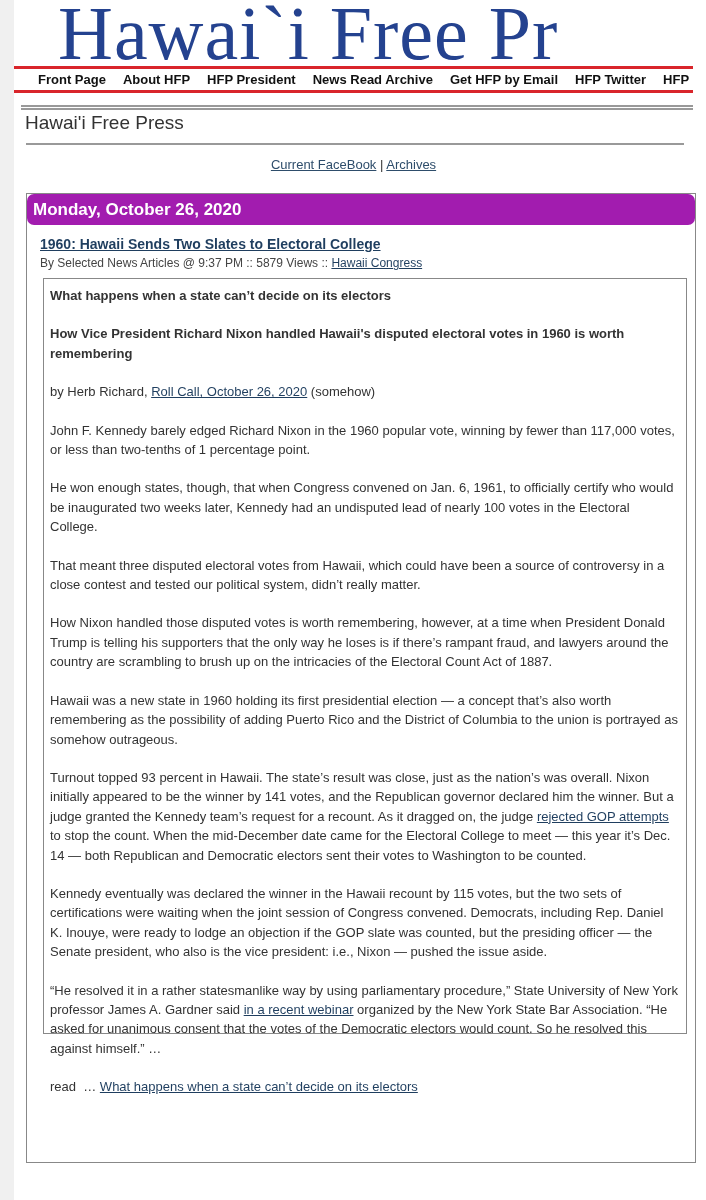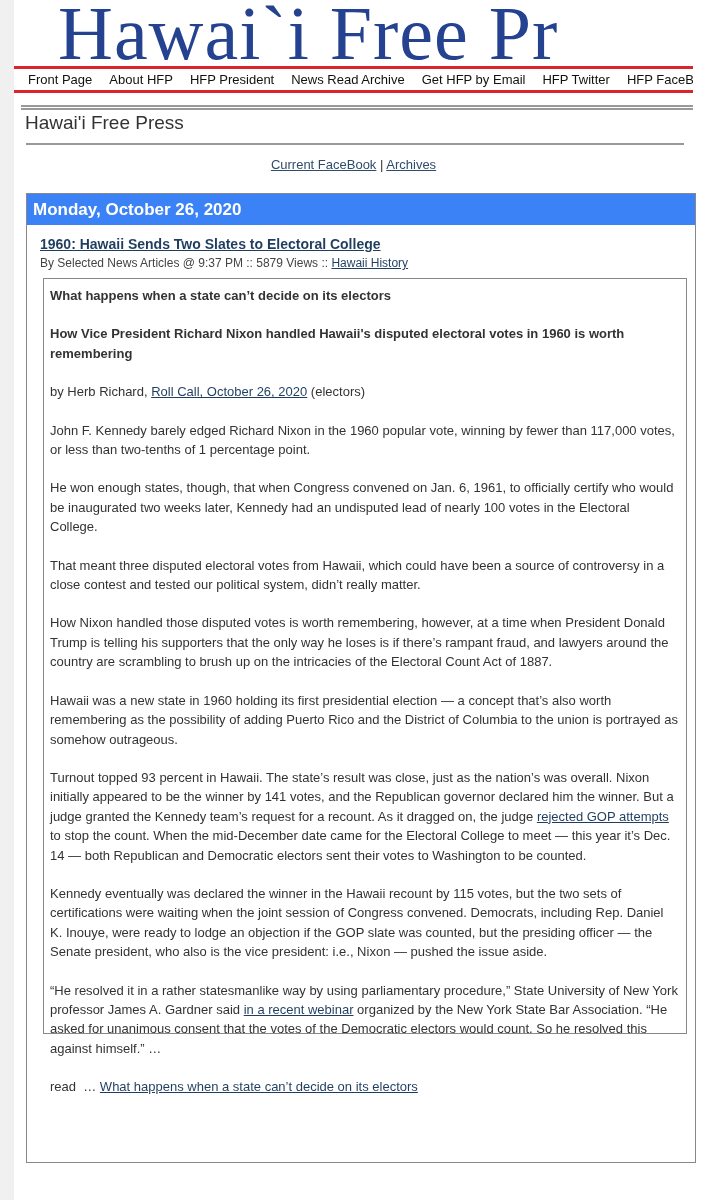--- a/index.html
+++ b/index.html
@@ -17,42 +17,42 @@
   .page { position: absolute; left: 14px; top: 0; right: 13px; }
   .masthead {
     height: 66px; overflow: hidden; white-space: nowrap;
     font-family: "Liberation Serif", serif;
     font-size: 76px; line-height: 66px; color: #24428f;
     padding-left: 44px; letter-spacing: 1px;
   }
   .red-rule { height: 3px; background: #d9252b; }
   .topnav {
     display: flex; white-space: nowrap; overflow: hidden;
-    height: 20px; line-height: 20px; padding: 1px 0 0 14px;
-    font-size: 13px; font-weight: normal; color: #111;
+    height: 20px; line-height: 20px; padding: 1px 0 0 24px;
+    font-size: 13px; font-weight: bold; color: #111;
   }
   .topnav a { color: #111; text-decoration: none; margin-right: 17px; }
   .red-rule2 { height: 3px; background: #d9252b; margin-top: 0; }
   .grey-double {
     margin: 12px 0 0 7px; height: 2px; border-top: 2px solid #999; border-bottom: 2px solid #999;
     background: #fff; height: 1px;
   }
   .site-title {
     margin: 2px 0 0 11px; font-size: 19px; color: #333; font-weight: normal;
   }
   .grey-rule { margin: 9px 9px 0 12px; height: 2px; background: #999; }
   .crumbs { text-align: center; margin-top: 12px; font-size: 13px; color: #333; }
   .crumbs a { color: #2e4d6b; text-decoration: underline; }
   .day-box {
     position: absolute; left: 12px; top: 193px; width: 670px; height: 970px;
     border: 1px solid #888; box-sizing: border-box;
   }
   .day-header {
-    background: #3b82f6; color: #fff; font-weight: bold; font-size: 17px;
-    height: 31px; line-height: 31px; padding-left: 6px;
+    background: #a21caf; color: #fff; font-weight: bold; font-size: 17px;
+    height: 31px; line-height: 31px; padding-left: 6px; border-radius: 7px;
   }
   .article { padding: 10px 0 0 13px; }
   .article-title {
     font-size: 14px; font-weight: bold; color: #1f3e5f; text-decoration: underline;
   }
   .byline { font-size: 12px; color: #444; margin-top: 3px; }
   .byline a { color: #1f3e5f; text-decoration: underline; }
   .excerpt-box {
     position: absolute; left: 16px; top: 84px; width: 644px; height: 756px;
     border: 1px solid #888; box-sizing: border-box; padding: 7px 8px 0 6px;
@@ -88,28 +88,28 @@
 
   <div class="crumbs">
     <a href="#">Current FaceBook</a><span> | </span><a href="#">Archives</a>
   </div>
 
   <div class="day-box">
     <div class="day-header">Monday, October 26, 2020</div>
     <div class="article">
       <a href="#" class="article-title">1960: Hawaii Sends Two Slates to Electoral College</a>
       <div class="byline">
-        <span>By Selected News Articles @ 9:37 PM :: 5879 Views :: </span><a href="#">Hawaii History</a>
+        <span>By Selected News Articles @ 9:37 PM :: 5879 Views :: </span><a href="#">Hawaii Congress</a>
       </div>
     </div>
 
     <div class="excerpt-box">
       <p class="bold">What happens when a state can’t decide on its electors</p>
       <p class="bold">How Vice President Richard Nixon handled Hawaii's disputed electoral votes in 1960 is worth remembering</p>
-      <p><span>by Herb Richard, </span><a href="#">Roll Call, October 26, 2020</a><span> (electors)</span></p>
+      <p><span>by Herb Richard, </span><a href="#">Roll Call, October 26, 2020</a><span> (somehow)</span></p>
       <p>John F. Kennedy barely edged Richard Nixon in the 1960 popular vote, winning by fewer than 117,000 votes, or less than two-tenths of 1 percentage point.</p>
       <p>He won enough states, though, that when Congress convened on Jan. 6, 1961, to officially certify who would be inaugurated two weeks later, Kennedy had an undisputed lead of nearly 100 votes in the Electoral College.</p>
       <p>That meant three disputed electoral votes from Hawaii, which could have been a source of controversy in a close contest and tested our political system, didn’t really matter.</p>
       <p>How Nixon handled those disputed votes is worth remembering, however, at a time when President Donald Trump is telling his supporters that the only way he loses is if there’s rampant fraud, and lawyers around the country are scrambling to brush up on the intricacies of the Electoral Count Act of 1887.</p>
       <p>Hawaii was a new state in 1960 holding its first presidential election — a concept that’s also worth remembering as the possibility of adding Puerto Rico and the District of Columbia to the union is portrayed as somehow outrageous.</p>
       <p><span>Turnout topped 93 percent in Hawaii. The state’s result was close, just as the nation’s was overall. Nixon initially appeared to be the winner by 141 votes, and the Republican governor declared him the winner. But a judge granted the Kennedy team’s request for a recount. As it dragged on, the judge </span><a href="#">rejected GOP attempts</a><span> to stop the count. When the mid-December date came for the Electoral College to meet — this year it’s Dec. 14 — both Republican and Democratic electors sent their votes to Washington to be counted.</span></p>
       <p>Kennedy eventually was declared the winner in the Hawaii recount by 115 votes, but the two sets of certifications were waiting when the joint session of Congress convened. Democrats, including Rep. Daniel K. Inouye, were ready to lodge an objection if the GOP slate was counted, but the presiding officer — the Senate president, who also is the vice president: i.e., Nixon — pushed the issue aside.</p>
       <p><span>“He resolved it in a rather statesmanlike way by using parliamentary procedure,” State University of New York professor James A. Gardner said </span><a href="#">in a recent webinar</a><span> organized by the New York State Bar Association. “He asked for unanimous consent that the votes of the Democratic electors would count. So he resolved this against himself.” …</span></p>
       <p class="readmore"><span style="white-space:pre">read  … </span><a href="#">What happens when a state can’t decide on its electors</a></p>
     </div>

